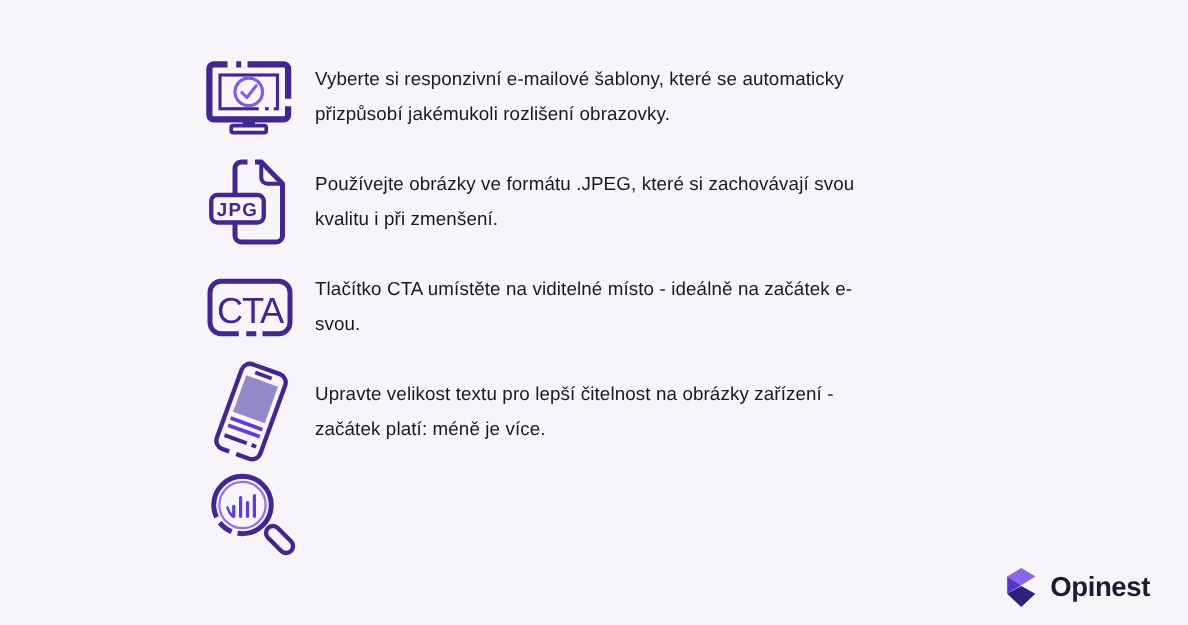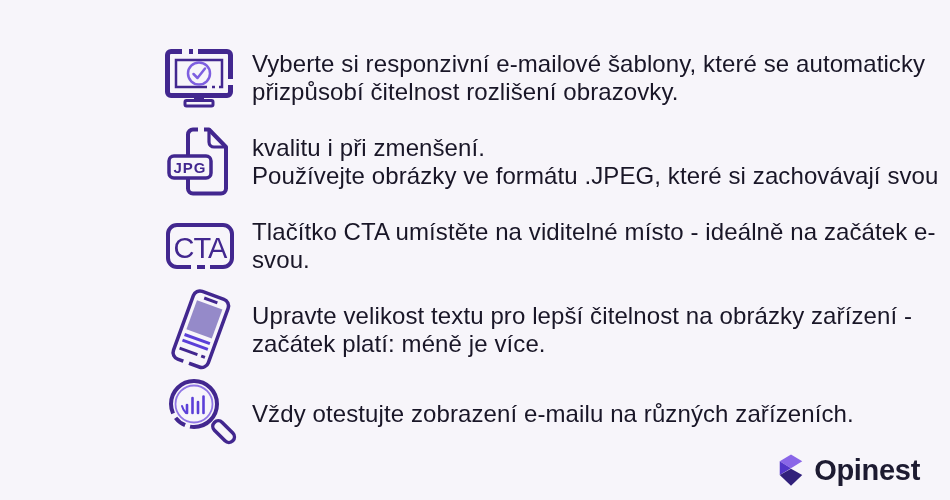--- a/index.html
+++ b/index.html
@@ -37,21 +37,21 @@
   }
   .icon-cell{
     width:76px;
     flex-shrink:0;
     display:flex;
     align-items:flex-end;
     justify-content:center;
   }
   .text-cell{
     margin-left:14px;
-    font-size:24px;
+    font-size:15px;
     line-height:28px;
     color:var(--text);
     letter-spacing:.1px;
   }
   .text-line{white-space:pre;}
   
   .stroke-dark{stroke:var(--icon-dark);fill:none;}
   .stroke-accent{stroke:var(--icon-accent);fill:none;}
   .stroke-bright{stroke:var(--icon-bright);fill:none;}
   .fill-dark{fill:var(--icon-dark);}
@@ -72,21 +72,21 @@
   }
   .logo{
     position:absolute;
     right:30px;
     bottom:13px;
     display:flex;
     align-items:center;
     gap:8px;
   }
   .logo-name{
-    font-size:29px;
+    font-size:22px;
     font-weight:bold;
     letter-spacing:-.3px;
     color:var(--logo-text);
   }
 </style>
 </head>
 <body>
 
 <div class="tips-list">
 
@@ -101,38 +101,38 @@
         <rect class="stroke-dark" x="21" y="52.5" width="28" height="5.5" rx="1.5" stroke-width="3"></rect>
         <rect class="gap" x="18" y="0" width="7" height="7"></rect>
         <rect class="gap" x="29" y="0" width="5" height="7"></rect>
         <rect class="gap" x="63" y="31" width="9" height="6"></rect>
         <rect class="gap" x="43" y="36" width="5" height="6"></rect>
         <rect class="gap" x="51" y="36" width="4" height="6"></rect>
       </svg>
     </div>
     <div class="text-cell">
       <div class="text-line">Vyberte si responzivní e-mailové šablony, které se automaticky</div>
-      <div class="text-line">přizpůsobí čitelnost rozlišení obrazovky.</div>
+      <div class="text-line">přizpůsobí jakémukoli rozlišení obrazovky.</div>
     </div>
   </div>
 
   <div class="tip-row">
     <div class="icon-cell">
       <svg width="66" height="72" viewBox="0 0 66 72">
         <path class="stroke-dark" d="M26 3.5 a5 5 0 0 0 -5 5 v54 a5 5 0 0 0 5 5 h28 a5 5 0 0 0 5 -5 V21 L42 3.5 Z" stroke-width="4" stroke-linejoin="round"></path>
         <path class="stroke-dark" d="M42 4 V16 a5 5 0 0 0 5 5 h11.5" stroke-width="3.2"></path>
         <rect class="gap" x="31" y="0" width="6" height="7"></rect>
         <rect class="gap" x="2" y="30" width="42" height="22" rx="5"></rect>
         <rect class="stroke-dark" x="2" y="30" width="42" height="22" rx="5" stroke-width="3.5" fill="var(--background)"></rect>
         <text class="badge-text" x="23" y="46.5" text-anchor="middle">JPG</text>
       </svg>
     </div>
     <div class="text-cell">
+      <div class="text-line">Používejte obrázky ve formátu .JPEG, které si zachovávají svou</div>
       <div class="text-line">kvalitu i při zmenšení.</div>
-      <div class="text-line">Používejte obrázky ve formátu .JPEG, které si zachovávají svou</div>
     </div>
   </div>
 
   <div class="tip-row">
     <div class="icon-cell">
       <svg width="70" height="48" viewBox="0 0 70 48">
         <rect class="stroke-dark" x="3" y="3" width="64" height="42" rx="9" stroke-width="4"></rect>
         <text class="cta-text" x="35" y="36" text-anchor="middle">CTA</text>
         <rect class="gap" x="26" y="41" width="6" height="7"></rect>
         <rect class="gap" x="40" y="41" width="5" height="7"></rect>
@@ -173,23 +173,20 @@
         <path class="stroke-bright" d="M24 38 V30" stroke-width="2.6" stroke-linecap="round"></path>
         <path class="stroke-bright" d="M29.5 38 V23" stroke-width="2.6" stroke-linecap="round"></path>
         <path class="stroke-bright" d="M35 38 V27" stroke-width="2.6" stroke-linecap="round"></path>
         <path class="stroke-bright" d="M40.5 38 V21.5" stroke-width="2.6" stroke-linecap="round"></path>
         <path class="stroke-bright" d="M19 31 a15 15 0 0 0 4 7" stroke-width="2" stroke-linecap="round"></path>
         <g transform="translate(50 46) rotate(-45)">
           <rect class="stroke-dark" x="-5.5" y="2" width="11" height="26" rx="5.5" stroke-width="3.5"></rect>
         </g>
       </svg>
     </div>
-    <div class="text-cell">
-      <div class="text-line">Vždy otestujte zobrazení e-mailu na různých zařízeních.</div>
-    </div>
   </div>
 
 </div>
 
 <div class="logo">
   <svg width="30" height="34" viewBox="0 0 24 27">
     <polygon points="12,1 21,6.5 12,12 3,6.5" fill="var(--logo-light)"></polygon>
     <polygon points="3,6.5 12,12 3,17.5" fill="var(--logo-mid)"></polygon>
     <polygon points="3,17.5 12,12.5 21,17.5 12,26" fill="var(--logo-dark)"></polygon>
   </svg>

